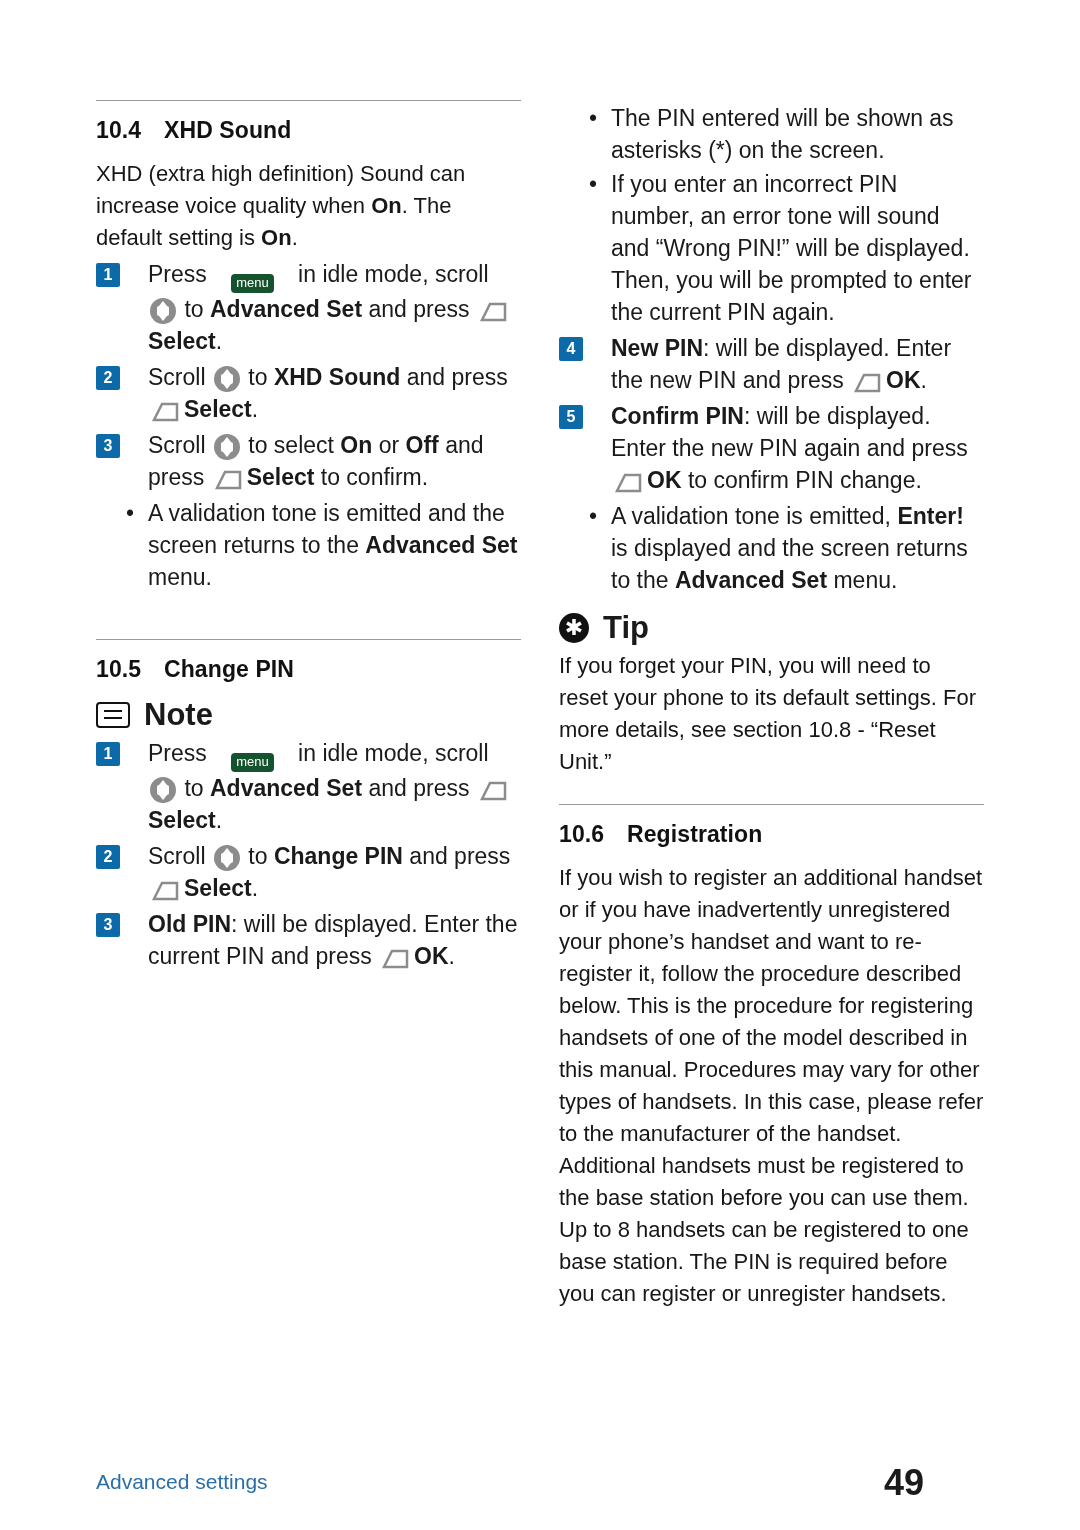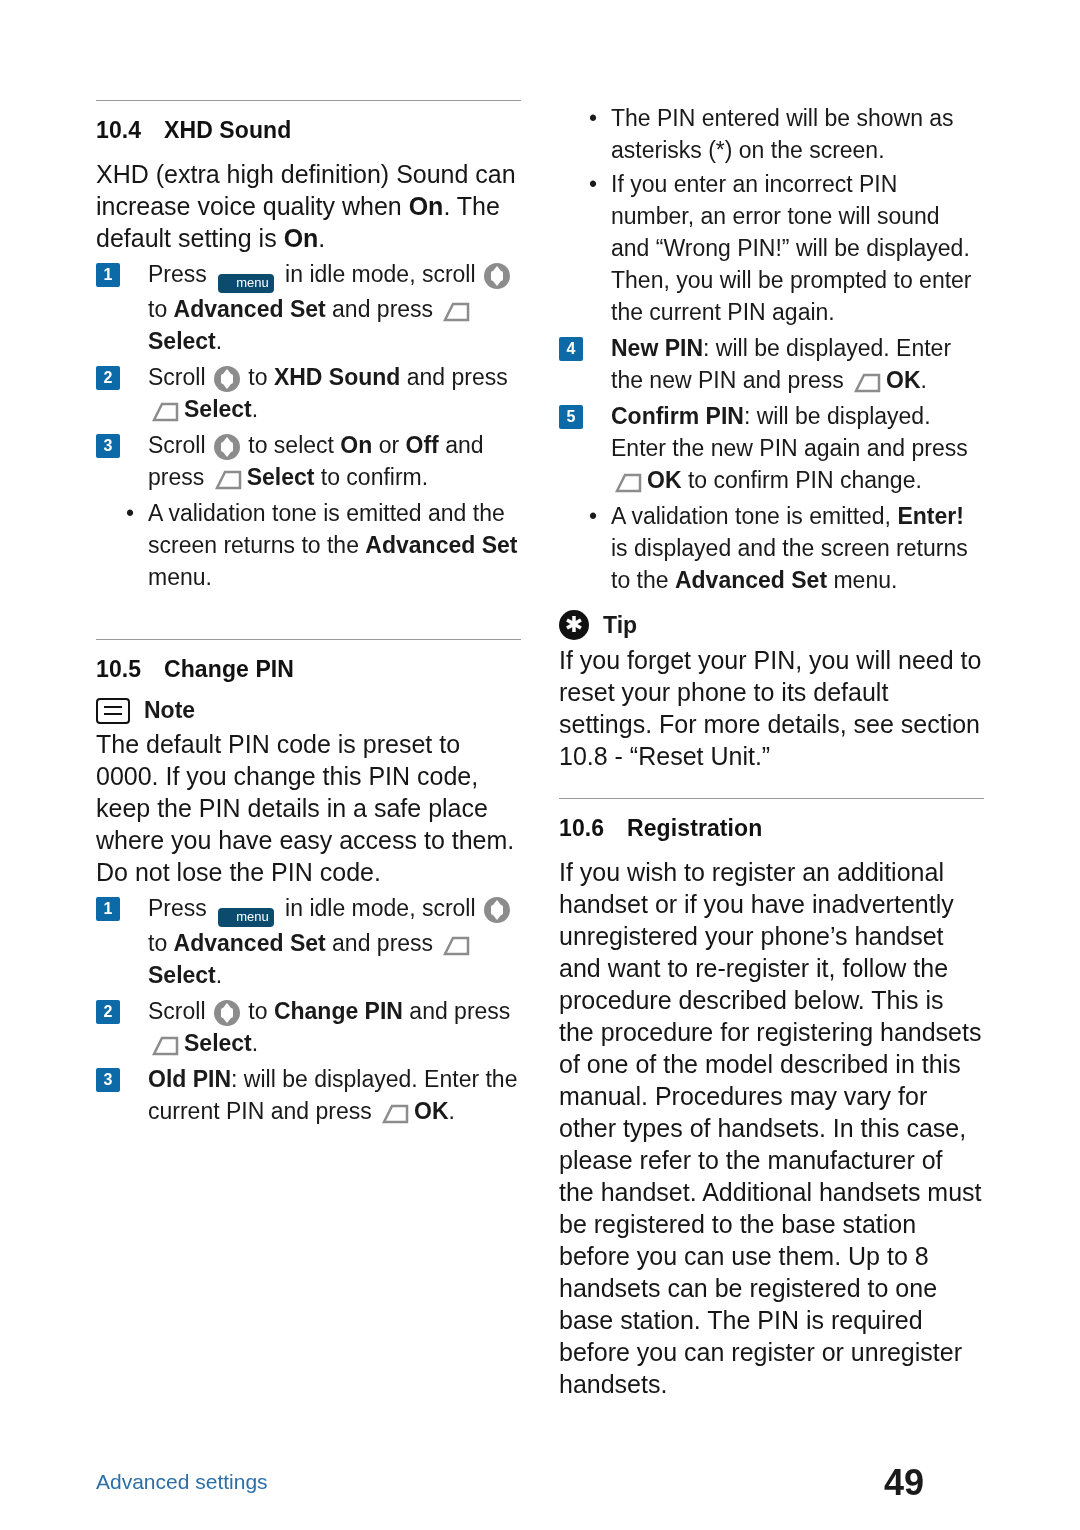--- a/index.html
+++ b/index.html
@@ -42,21 +42,21 @@
     margin: 0 0 14px 0;
     letter-spacing: 0.1px;
     color: #111;
   }
   h2.section .num {
     display: inline-block;
     width: 68px;
   }
 
   p.body {
-    font-size: 25px;
+    font-size: 22px;
     line-height: 32px;
     margin: 0 0 2px 0;
     color: #161616;
   }
 
   .steps {
     margin: 4px 0 0 0;
     padding: 0;
     list-style: none;
   }
@@ -107,21 +107,21 @@
   .callout {
     margin: 14px 0 4px 0;
   }
   .callout-head {
     display: flex;
     align-items: center;
     gap: 14px;
     margin-bottom: 4px;
   }
   .callout-head .label {
-    font-size: 23px;
+    font-size: 31px;
     font-weight: bold;
   }
 
   .icon-note {
     width: 34px;
     height: 26px;
     border: 2px solid #111;
     border-radius: 4px;
     position: relative;
     box-sizing: border-box;
@@ -148,28 +148,28 @@
     font-size: 22px;
     line-height: 30px;
     text-align: center;
     flex: none;
   }
 
   
   .key-menu {
     display: inline-block;
     vertical-align: -5px;
-    background: #0c4a6e;
+    background: #14532d;
     color: #fff;
     font-size: 13px;
     font-family: "Liberation Sans", sans-serif;
     border-radius: 4px;
-    padding: 2px 5px 3px 18px;
+    padding: 2px 5px 3px 5px;
     line-height: 14px;
-    margin: 0 5px;
+    margin: 0 18px;
   }
   .key-nav {
     display: inline-block;
     vertical-align: -7px;
     width: 26px;
     height: 26px;
     border-radius: 50%;
     background: #8c8c8c;
     position: relative;
     margin: 0 2px;
@@ -280,21 +280,20 @@
     <h2 class="section">
       <span class="num">10.5</span><span>Change PIN</span>
     </h2>
 
 
     <div class="callout">
       <div class="callout-head">
         <span class="icon-note"></span>
         <span class="label">Note</span>
       </div>
-      <p class="body">The default PIN code is preset to 0000. If you change this PIN code, keep the PIN details in a safe place where you have easy access to them. Do not lose the PIN code.</p>
     </div>
 
     <ul class="steps">
       <li class="step">
         <span class="marker">1</span>
         <span>Press </span><span class="key-menu">menu</span><span> in idle mode, scroll </span><span class="key-nav"><span class="inner"></span></span><span> to </span><b>Advanced Set</b><span> and press </span><span class="key-soft"><svg width="30" height="22" viewBox="0 0 30 22">
               <path d="M3 19 L26 19 L26 3 L11 3 Z" fill="none" stroke="#8c8c8c" stroke-width="2.5"></path>
             </svg></span><b>Select</b><span>.</span>
       </li>
       <li class="step">

